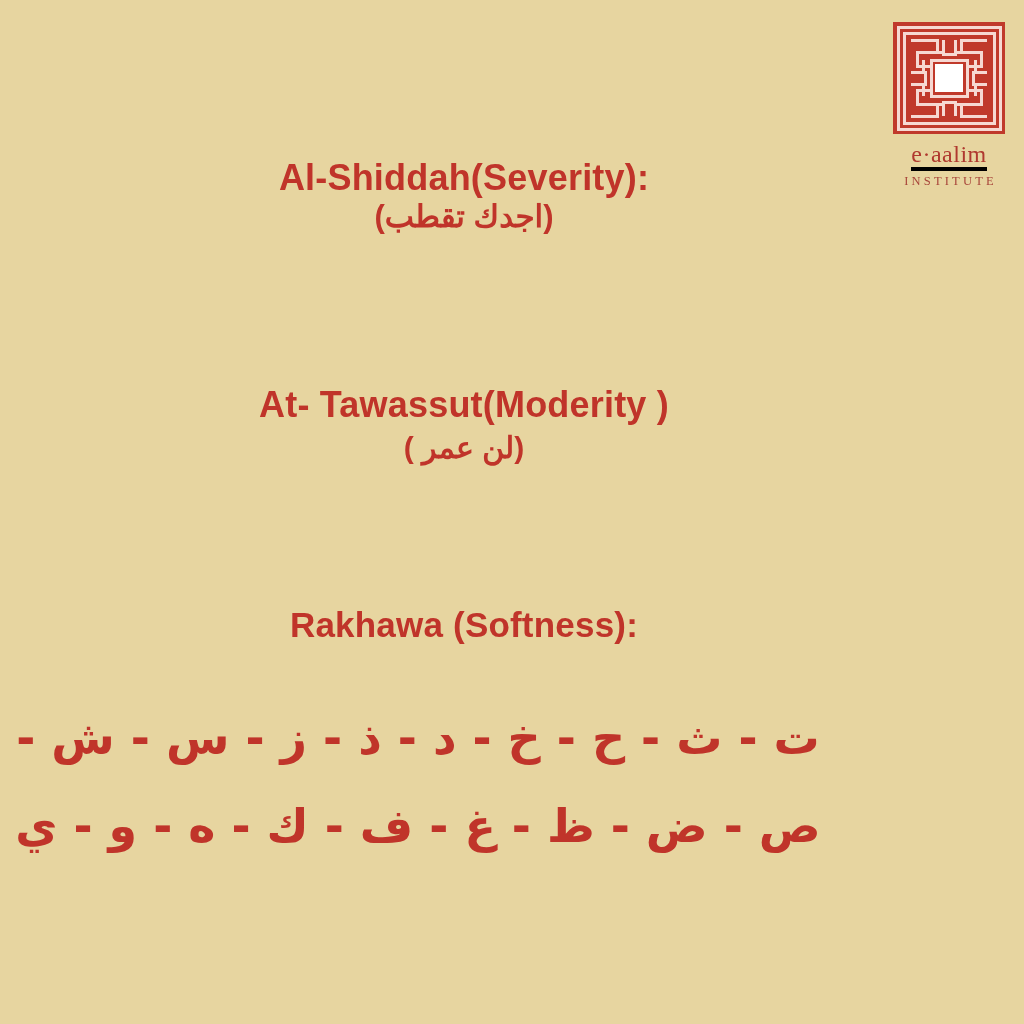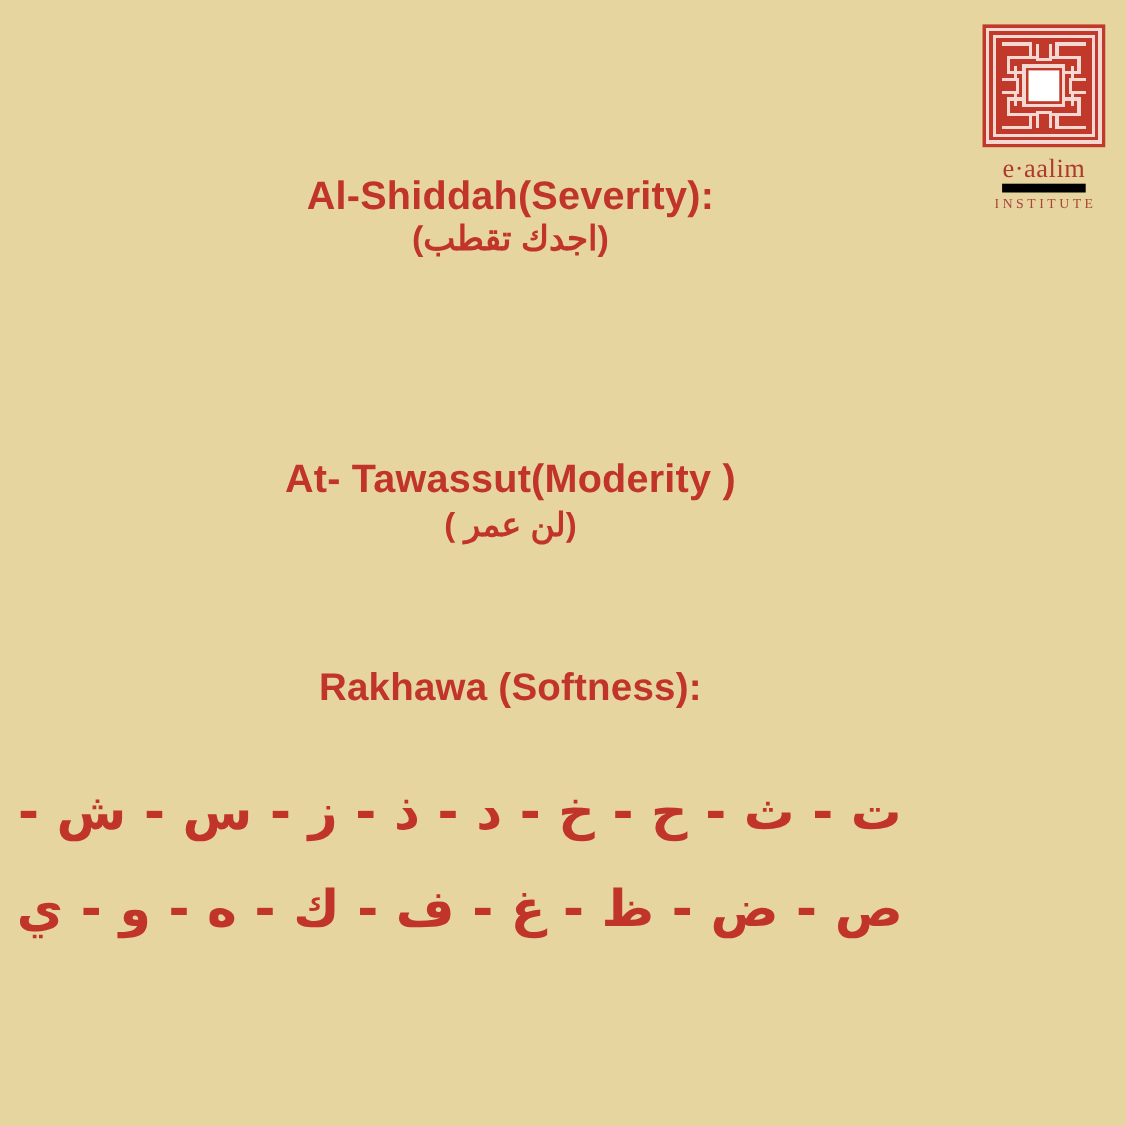--- a/index.html
+++ b/index.html
@@ -38,21 +38,21 @@
   #logo-wordmark {
     margin-top: 8px;
     line-height: 1;
   }
   #logo-name {
     font-family: "Liberation Serif", serif;
     font-size: 24px;
     color: #b0392f;
     letter-spacing: 0.5px;
     display: inline-block;
-    border-bottom: 8px solid #000000;
+    border-bottom: 4px solid #000000;
     padding-bottom: 1px;
   }
   #logo-sub {
     font-family: Liberation Serif, serif;
     font-size: 12.5px;
     color: #a8453a;
     letter-spacing: 3.2px;
     margin-top: 4px;
     padding-left: 3px;
   }
@@ -80,21 +80,21 @@
     font-size: 31px;
     line-height: 1.25;
     direction: rtl;
     margin-top: 2px;
   }
 
   #group-shiddah  { top: 158px; }
   #group-shiddah .heading-latin  { font-size: 36px; }
   #group-shiddah .heading-arabic { margin-top: 0px; }
 
-  #group-tawassut { top: 385px; margin-top: 30px; }
+  #group-tawassut { top: 385px; }
   #group-tawassut .heading-latin  { font-size: 36px; }
   #group-tawassut .heading-arabic { margin-top: 4px; font-size: 30px; }
 
   #group-rakhawa  { top: 561px; margin-top: 44px; }
   #group-rakhawa .heading-latin { font-size: 35px; }
 
   
   #letters-block {
     position: absolute;
     top: 694px;

